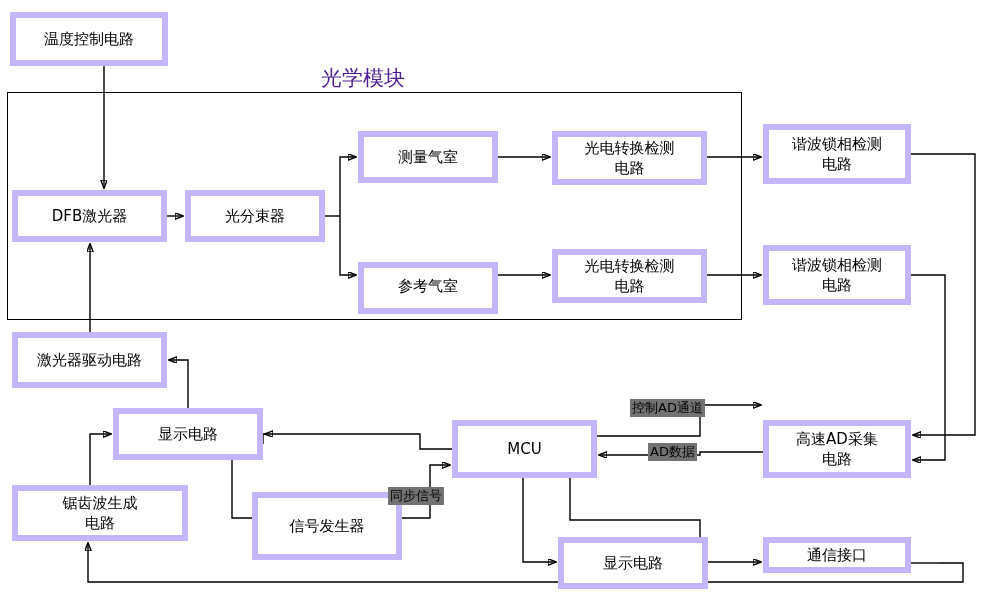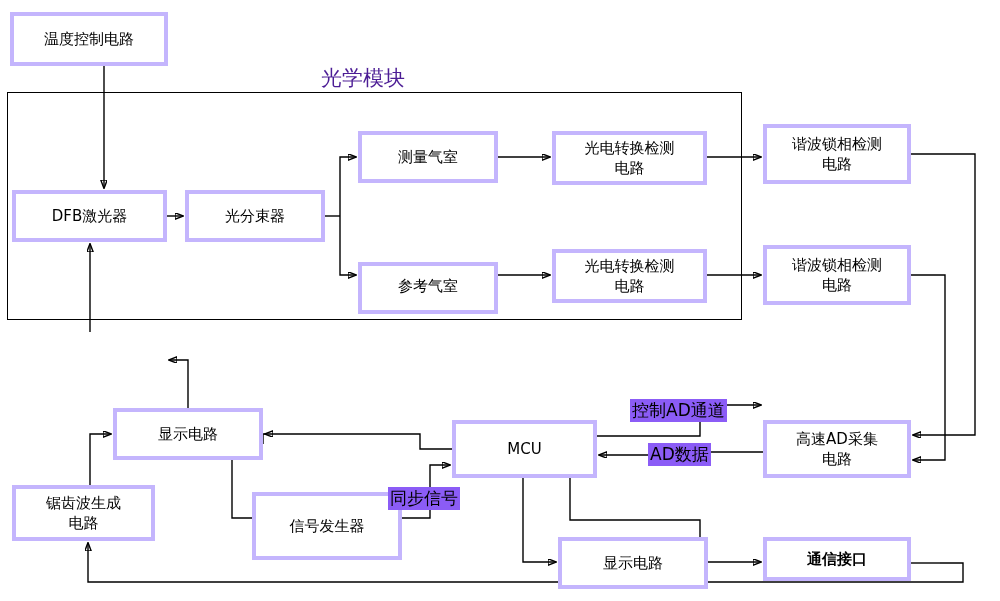--- a/index.html
+++ b/index.html
@@ -11,21 +11,21 @@
     position: relative;
     width: 1000px;
     height: 601px;
     background: #ffffff;
     font-family: "DejaVu Sans", "Liberation Sans", sans-serif;
     overflow: hidden;
   }
   .box {
     position: absolute;
     box-sizing: border-box;
-    border: 4px solid #c4b5fd;
+    border: 6px solid #c4b5fd;
     background: #ffffff;
     display: flex;
     align-items: center;
     justify-content: center;
     text-align: center;
     font-size: 15px;
     color: #000000;
     line-height: 1.35;
     white-space: pre-line;
     z-index: 3;
@@ -41,23 +41,23 @@
     position: absolute;
     font-size: 21px;
     color: #4c1d95;
     background: #ffffff;
     padding: 0 4px;
     z-index: 4;
     white-space: nowrap;
   }
   .edge-label {
     position: absolute;
-    font-size: 17px;
+    font-size: 13px;
     color: #000000;
-    background: #8b5cf6;
+    background: #737373;
     padding: 0 2px;
     z-index: 4;
     white-space: nowrap;
   }
   svg.wires {
     position: absolute;
     left: 0;
     top: 0;
     width: 1000px;
     height: 601px;
@@ -136,27 +136,28 @@
   <div class="box" id="box-meas_cell" style="left: 358px; top: 131px; width: 140px; height: 52px;">测量气室</div>
   <div class="box" id="box-ref_cell" style="left: 358px; top: 262px; width: 140px; height: 52px; font-family: Liberation Mono, monospace;">参考气室</div>
   <div class="box" id="box-pd1" style="left: 552px; top: 131px; width: 155px; height: 54px;">光电转换检测
 电路</div>
   <div class="box" id="box-pd2" style="left: 552px; top: 249px; width: 155px; height: 54px;">光电转换检测
 电路</div>
   <div class="box" id="box-lockin1" style="left: 763px; top: 124px; width: 148px; height: 60px;">谐波锁相检测
 电路</div>
   <div class="box" id="box-lockin2" style="left: 763px; top: 245px; width: 148px; height: 60px;">谐波锁相检测
 电路</div>
+  <div class="box" id="box-laser_drv" style="left: 12px; top: 332px; width: 155px; height: 56px;">激光器驱动电路</div>
   <div class="box" id="box-signal_add" style="left: 113px; top: 408px; width: 150px; height: 52px;">显示电路</div>
-  <div class="box" id="box-sawtooth" style="left: 12px; top: 485px; width: 143px; height: 56px;">锯齿波生成
+  <div class="box" id="box-sawtooth" style="left: 12px; top: 485px; width: 176px; height: 56px;">锯齿波生成
 电路</div>
   <div class="box" id="box-siggen" style="left: 252px; top: 492px; width: 150px; height: 68px;">信号发生器</div>
   <div class="box" id="box-mcu" style="left: 452px; top: 420px; width: 145px; height: 58px;">MCU</div>
   <div class="box" id="box-adc" style="left: 763px; top: 420px; width: 148px; height: 58px;">高速AD采集
 电路</div>
   <div class="box" id="box-display" style="left: 558px; top: 537px; width: 150px; height: 52px;">显示电路</div>
-  <div class="box" id="box-comm" style="left: 763px; top: 537px; width: 148px; height: 44px; font-weight: bold;">通信接口</div>
+  <div class="box" id="box-comm" style="left: 763px; top: 537px; width: 148px; height: 36px;">通信接口</div>
 
   <div class="edge-label" id="elabel-ad_channel" style="left: 630px; top: 399px;">控制AD通道</div>
   <div class="edge-label" id="elabel-ad_data" style="left: 648px; top: 443px;">AD数据</div>
   <div class="edge-label" id="elabel-sync" style="left: 388px; top: 487px;">同步信号</div>
 
 </div>
 
 </body></html>

